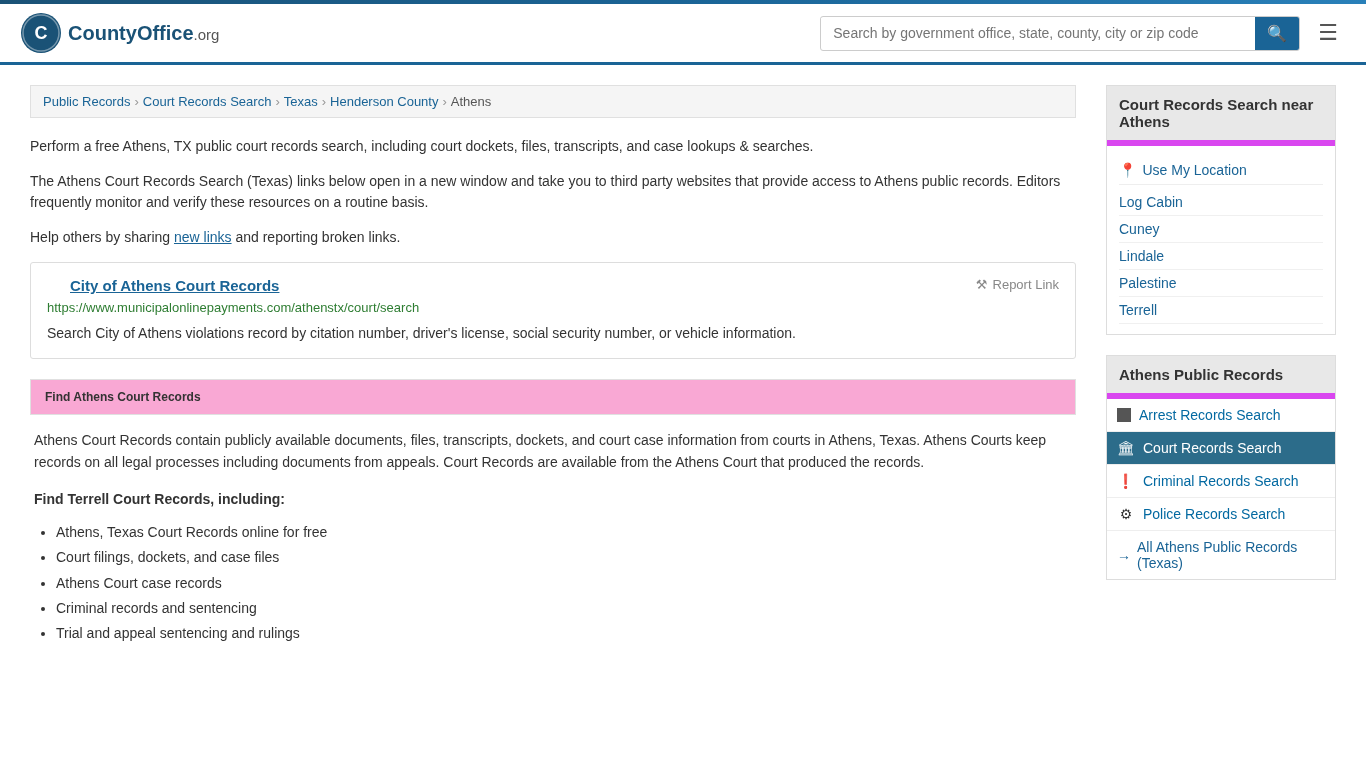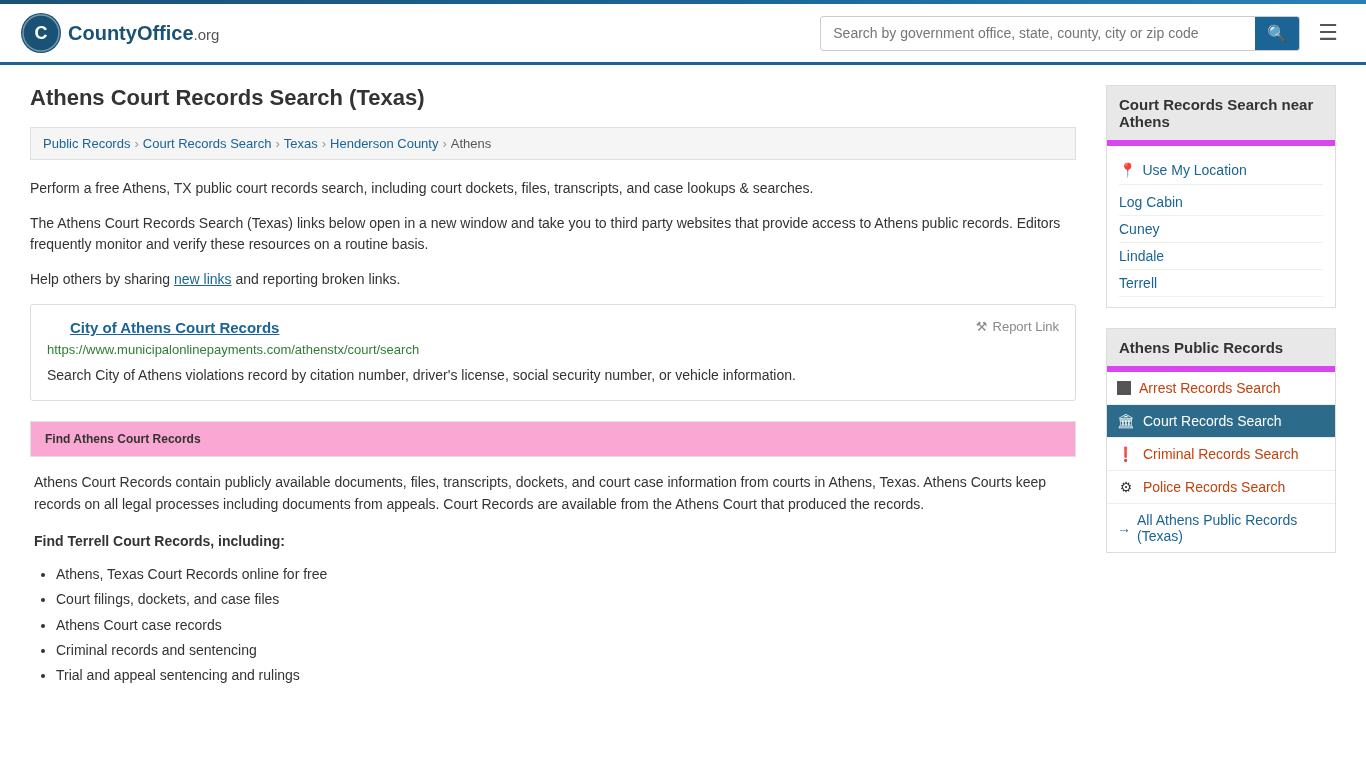--- a/index.html
+++ b/index.html
@@ -202,21 +202,21 @@
     .public-records-list { list-style: none; padding: 0; }
     .public-records-list li {
       padding: 8px 10px;
       border-bottom: 1px solid #eee;
       display: flex;
       align-items: center;
       gap: 8px;
       font-size: 14px;
     }
     .public-records-list li a {
-      color: #c2410c;
+      color: #0369a1;
       text-decoration: none;
     }
     .public-records-list li.active {
       background: #2c6c8a;
       color: #fff;
     }
     .public-records-list li.active a {
       color: #fff;
     }
     .pr-icon { font-size: 14px; width: 18px; text-align: center; }
@@ -247,21 +247,20 @@
       <input type="text" placeholder="Search by government office, state, county, city or zip code" style="">
       <button>🔍</button>
     </div>
     <button class="hamburger-btn">☰</button>
   </div>
 </header>
 
 <div class="main-container">
 
   <div class="content-area">
-    <h1 class="page-title">Athens Court Records Search (Texas)</h1>
 
     <nav class="breadcrumb">
       <a href="#">Public Records</a>
       <span class="sep">›</span>
       <a href="#">Court Records Search</a>
       <span class="sep">›</span>
       <a href="#">Texas</a>
       <span class="sep">›</span>
       <a href="#">Henderson County</a>
       <span class="sep">›</span>
@@ -308,20 +307,21 @@
       <div class="sidebar-section-title">Court Records Search near Athens</div>
       <div class="sidebar-section-body">
         <div class="use-location-item">
           <span class="location-icon">📍</span>
           <a href="#">Use My Location</a>
         </div>
         <ul class="sidebar-link-list">
           <li><a href="#">Log Cabin</a></li>
           <li><a href="#">Cuney</a></li>
           <li><a href="#">Lindale</a></li>
+          <li><a href="#">Palestine</a></li>
           <li><a href="#">Terrell</a></li>
         </ul>
       </div>
     </div>
 
     <div class="sidebar-section">
       <div class="sidebar-section-title">Athens Public Records</div>
       <ul class="public-records-list">
         <li>
           <span class="pr-icon" style="display:inline-block;width:14px;height:14px;background:#555;"></span>

